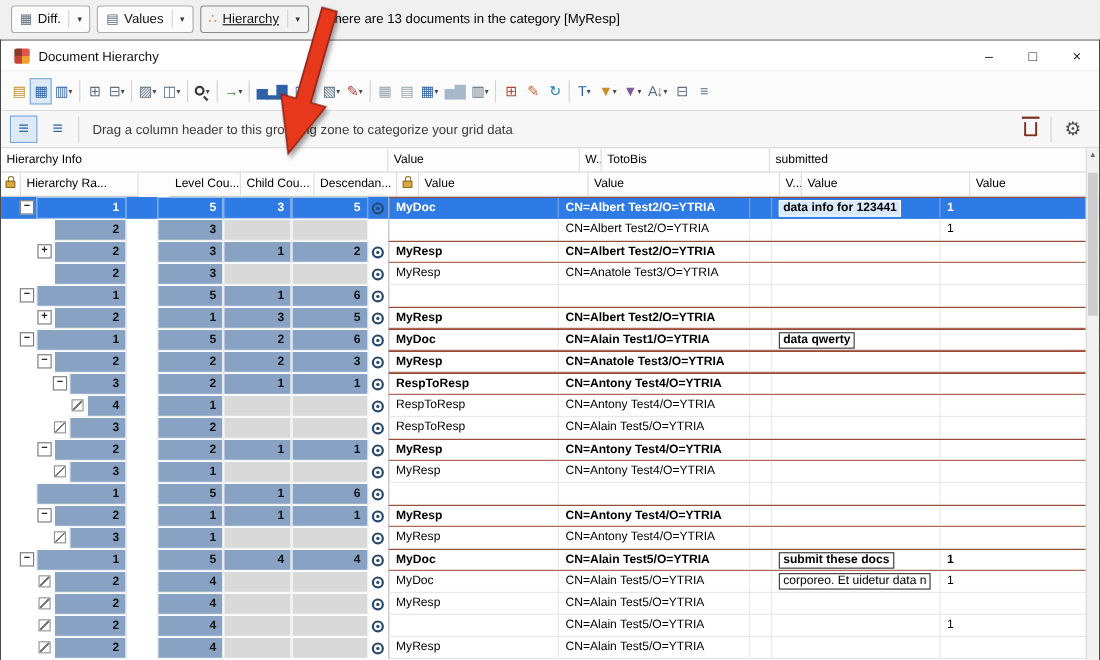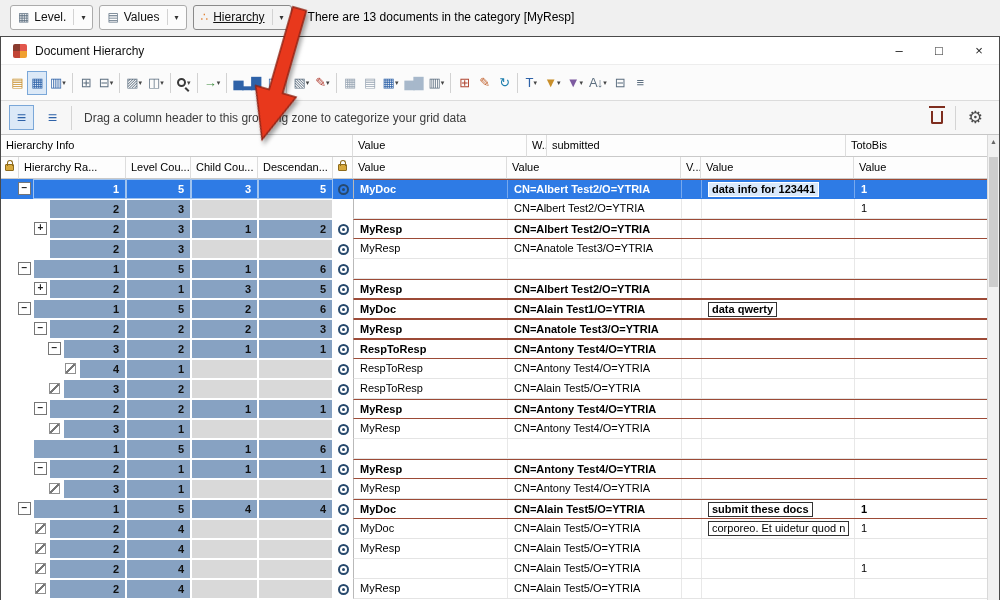--- a/index.html
+++ b/index.html
@@ -50,21 +50,21 @@
   .gear{font-size:17px;color:#4a4a4a;line-height:1;}
 
   
   .grid{position:absolute;top:98px;left:0;right:0;bottom:0;background:#fff;font-size:11px;}
   .hrow{position:absolute;left:0;right:0;height:22px;display:flex;background:#fdfdfd;}
   .h1{top:0;align-items:flex-end;} .h2{top:22px;justify-content:space-between;}
   .hcell{border-right:1px solid #ddd;border-bottom:1px solid #c9c9c9;line-height:21px;padding-left:5px;white-space:nowrap;overflow:hidden;color:#000;}
   .w-tree{width:352px;}
   .w-lock{width:18px;padding-left:0;display:flex;align-items:center;justify-content:center;}
   .w-lock2{width:20px;padding-left:0;display:flex;align-items:center;justify-content:center;}
-  .w-hr{width:107px;} .w-lc{width:65px;} .w-cc{width:67px;} .w-de{width:75px;}
+  .w-hr{width:107px;} .w-lc{width:65px;margin-left:28px;} .w-cc{width:67px;} .w-de{width:75px;}
   .w-form{width:154px;} .w-from{width:174px;} .w-w{width:20px;} .w-toto{width:153px;} .w-sub{flex:1;}
   .lock{width:9px;height:7px;background:#d8a93c;border:1px solid #8d6b1d;border-radius:1px;position:relative;}
   .lock:before{content:"";position:absolute;left:1px;top:-5px;width:4px;height:5px;border:1.5px solid #8d6b1d;border-bottom:none;border-radius:3px 3px 0 0;}
 
   .rows{position:absolute;top:44px;left:0;right:0;bottom:0;overflow:hidden;}
   .grow{display:flex;height:20px;}
   .tree{display:flex;width:352px;flex:none;background:#fff;}
   .c-hr{width:125px;position:relative;}
   .numcell{position:absolute;top:0;bottom:0;right:0;border:1px solid #fff;background:var(--cellblue);font-weight:bold;text-align:right;padding-right:6px;line-height:18px;color:#111;}
   .ncell{border:1px solid #fff;background:var(--cellblue);font-weight:bold;text-align:right;padding-right:6px;line-height:18px;color:#111;}
@@ -96,21 +96,21 @@
   .arrowsvg{position:absolute;left:225px;top:2px;z-index:10;pointer-events:none;}
 </style>
 </head>
 <body>
 
 <div class="screen">
 
   <div class="tabbar">
     <div class="tab">
       <span class="tabicon" style="color:#5d6f80">▦</span>
-      <span class="tablabel">Level.</span>
+      <span class="tablabel">Diff.</span>
       <span class="tabdiv"></span>
       <span class="caret">▾</span>
     </div>
     <div class="tab">
       <span class="tabicon" style="color:#5d6f80">▤</span>
       <span class="tablabel">Values</span>
       <span class="tabdiv"></span>
       <span class="caret">▾</span>
     </div>
     <div class="tab active">
@@ -251,22 +251,22 @@
         <span class="gz-div"></span>
         <span class="gear">⚙</span>
       </div>
     </div>
 
     <div class="grid">
       <div class="hrow h1">
         <div class="hcell w-tree">Hierarchy Info</div>
         <div class="hcell w-from">Value</div>
         <div class="hcell w-w">W...</div>
+        <div class="hcell w-toto">TotoBis</div>
         <div class="hcell w-sub">submitted</div>
-        <div class="hcell w-toto">TotoBis</div>
       </div>
       <div class="hrow h2">
         <div class="hcell w-lock">
             <span class="lock"></span>
           </div>
         <div class="hcell w-hr">Hierarchy Ra...</div>
         <div class="hcell w-lc">Level Cou...</div>
         <div class="hcell w-cc">Child Cou...</div>
         <div class="hcell w-de">Descendan...</div>
         <div class="hcell w-lock2">
@@ -641,21 +641,21 @@
               <div class="ncell w-cc empty"></div>
               <div class="ncell w-de empty"></div>
               <div class="eyecell">
                 <span class="eye"></span>
               </div>
             </div>
             <div class="docs">
               <div class="cell w-form">MyDoc</div>
               <div class="cell w-from">CN=Alain Test5/O=YTRIA</div>
               <div class="cell w-w"></div>
-              <div class="cell w-toto"><span class="tbox">corporeo. Et uidetur quod n</span></div>
+              <div class="cell w-toto"><span class="tbox">corporeo. Et uidetur data n</span></div>
               <div class="cell w-sub">1</div>
             </div>
           </div>
           <div class="grow">
             <div class="tree">
               <div class="c-hr">
                 <div class="leaf" style="left: 34px;"></div>
                 <div class="numcell" style="left: 48px;">2</div>
               </div>
               <div class="ncell w-lc">4</div>

